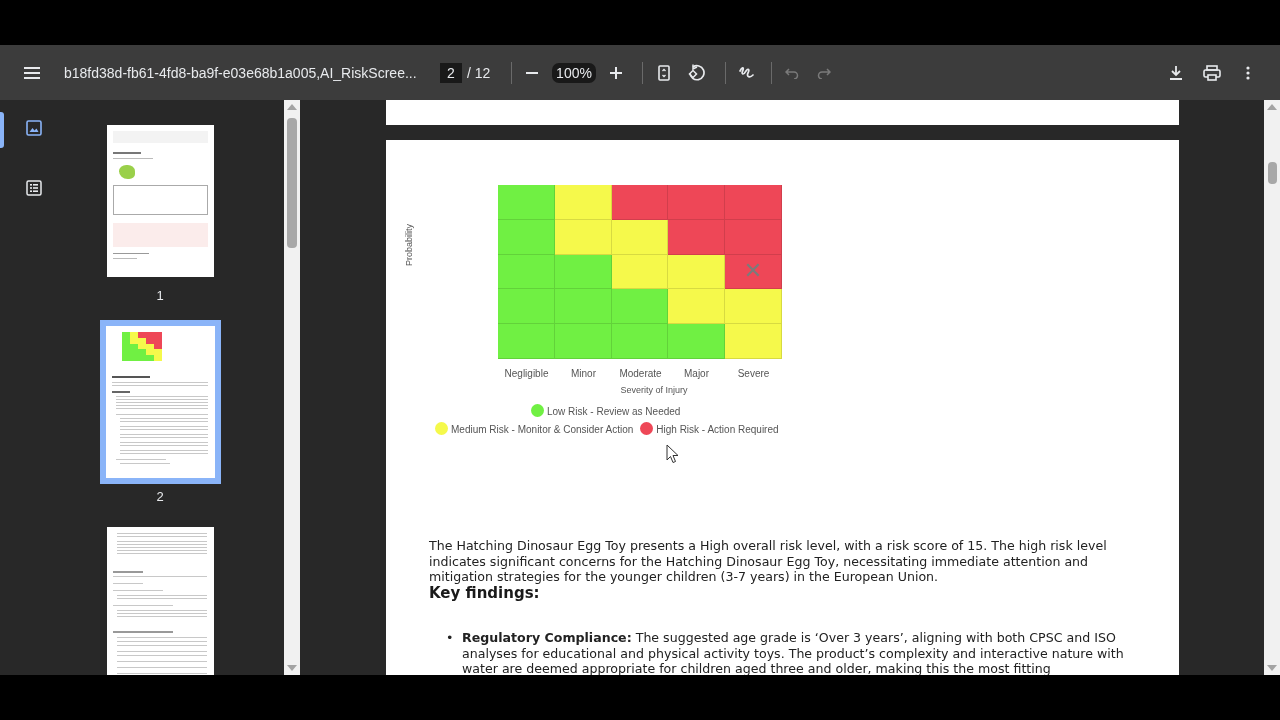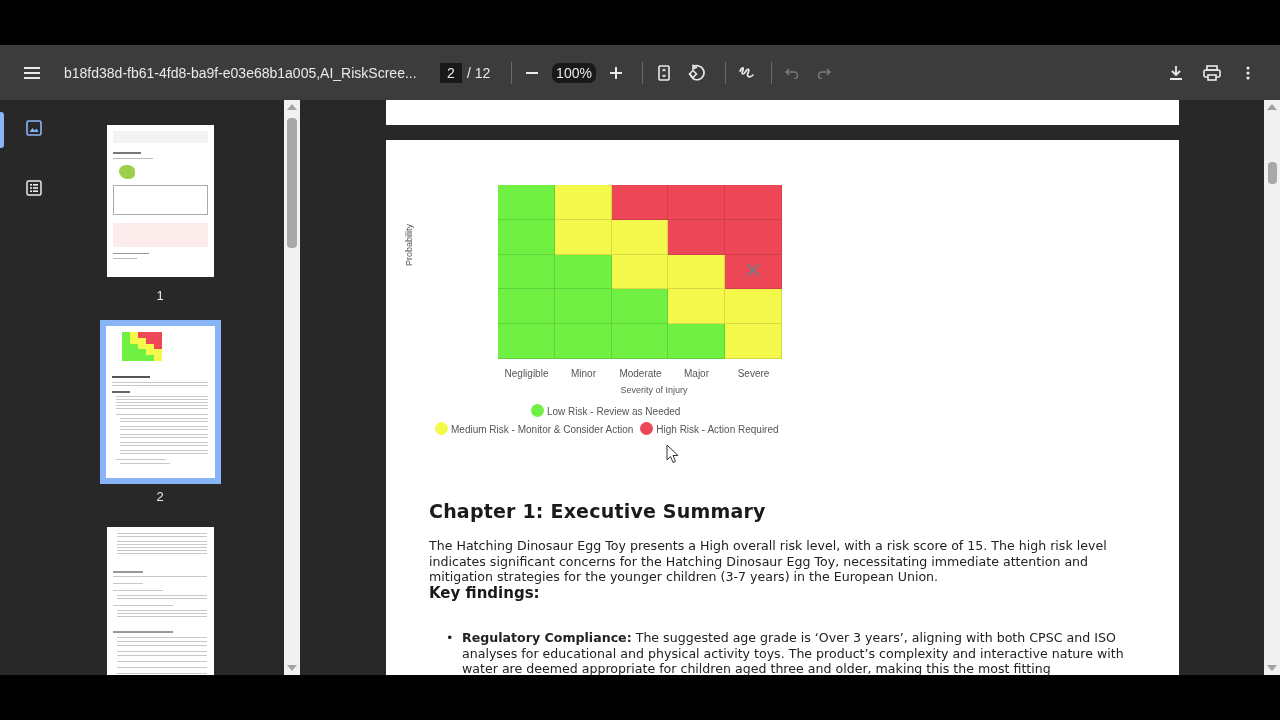--- a/index.html
+++ b/index.html
@@ -348,21 +348,20 @@
         <span>Low Risk - Review as Needed</span>
       </div>
       <div class="legend-row" style="left:49px; top:282px;">
         <span class="dot" style="background:#f5f94b"></span>
         <span>Medium Risk - Monitor &amp; Consider Action</span>
         <span class="dot" style="background:#ee4757; margin-left:7px;"></span>
         <span>High Risk - Action Required</span>
       </div>
     </div>
 
-    <div class="h1">Chapter 1: Executive Summary</div>
     <div class="para">The Hatching Dinosaur Egg Toy presents a High overall risk level, with a risk score of 15. The high risk level indicates significant concerns for the Hatching Dinosaur Egg Toy, necessitating immediate attention and mitigation strategies for the younger children (3-7 years) in the European Union.</div>
     <div class="h2">Key findings:</div>
     <div class="bullets">
       <div class="bullet">
         <span class="bullet-dot">•</span>
         <span><strong>Regulatory Compliance:</strong><span> The suggested age grade is ‘Over 3 years’, aligning with both CPSC and ISO analyses for educational and physical activity toys. The product’s complexity and interactive nature with water are deemed appropriate for children aged three and older, making this the most fitting</span></span>
       </div>
     </div>
   </div>
 </div>

